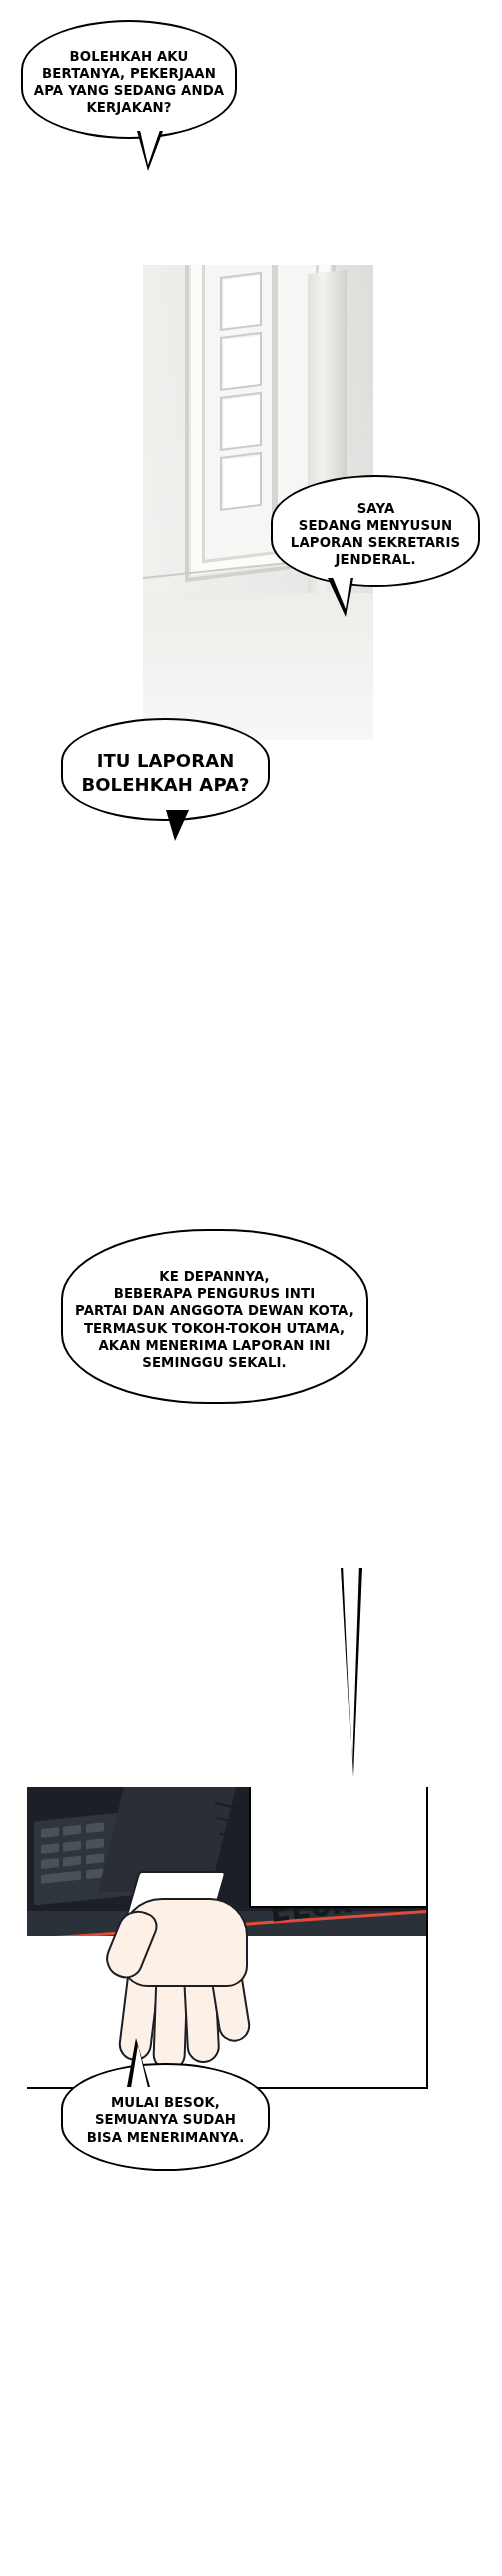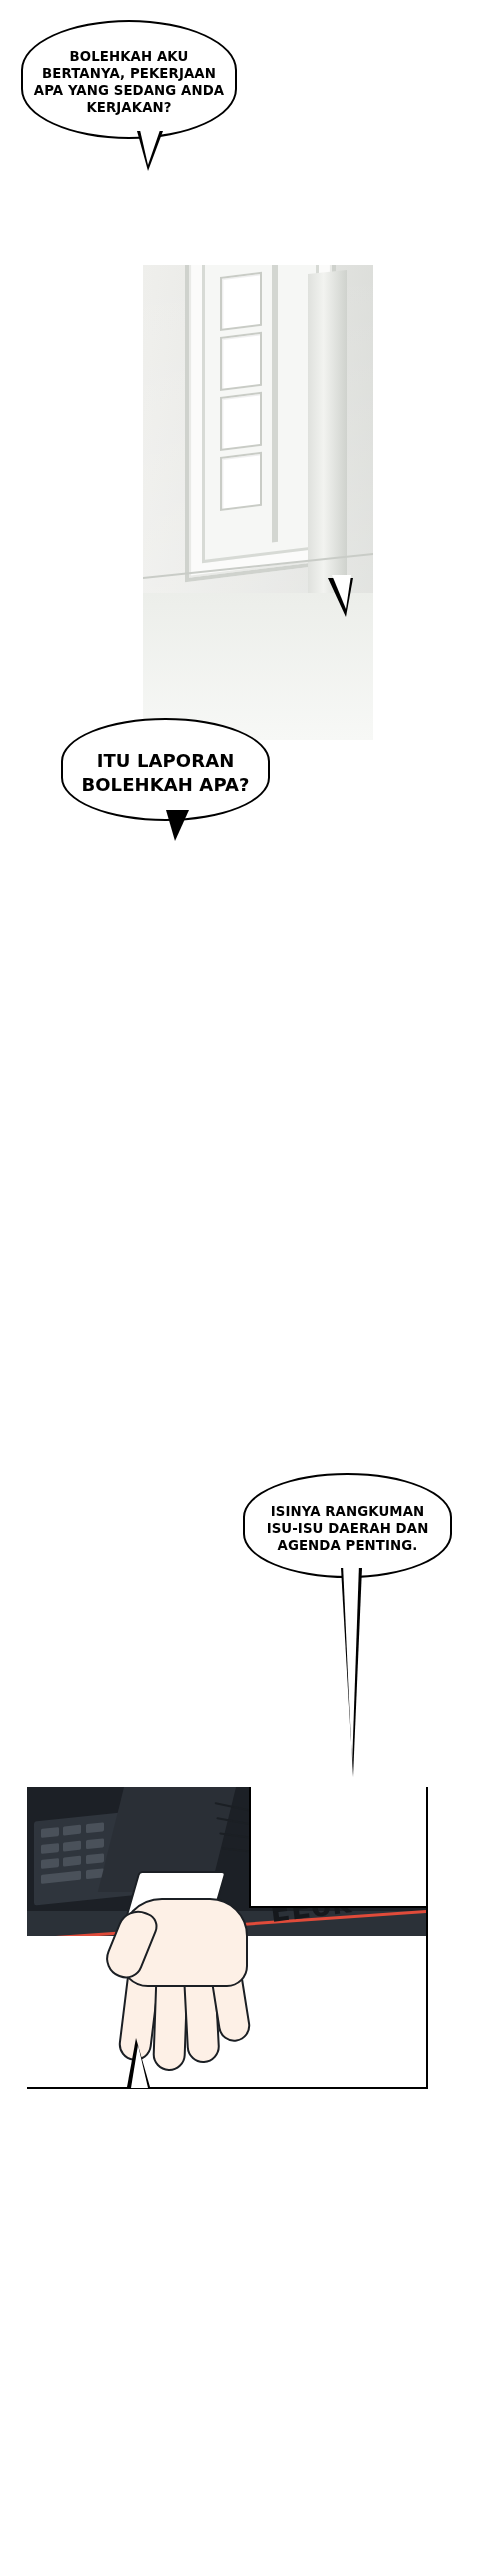--- a/index.html
+++ b/index.html
@@ -302,20 +302,26 @@
 
   <div class="bubble" id="b1" style="left:21px; top:19.5px; width:216px; height:119px;">
     <div class="txt" style="font-size:13.3px;">BOLEHKAH AKU
 BERTANYA, PEKERJAAN
 APA YANG SEDANG ANDA
 KERJAKAN?</div>
   </div>
   <div class="tail" style="left:137px; top:131px; border-left:11.2px solid transparent; border-right:15.4px solid transparent; border-top:40px solid #000;"></div>
   <div class="tail" style="left:140px; top:130px; border-left:8.4px solid transparent; border-right:12px solid transparent; border-top:35px solid #fff;"></div>
 
+  <div class="bubble" id="b2" style="left:271px; top:475px; width:209px; height:112px;">
+    <div class="txt" style="font-size:13.3px;">SAYA
+SEDANG MENYUSUN
+LAPORAN SEKRETARIS
+JENDERAL.</div>
+  </div>
   <div class="tail" style="left:328px; top:578px; border-left:18px solid transparent; border-right:7px solid transparent; border-top:39px solid #000;"></div>
   <div class="tail" style="left:332px; top:575px; border-left:14px solid transparent; border-right:5.6px solid transparent; border-top:34px solid #fff;"></div>
 
   <div class="bubble" id="b3" style="left:61px; top:718px; width:209px; height:103px;">
     <div class="txt" style="font-size:18px;">ITU LAPORAN
 BOLEHKAH APA?</div>
   </div>
   <div class="tail" style="left:166px; top:810px; border-left:9.8px solid transparent; border-right:14px solid transparent; border-top:31px solid #000;"></div>
 
   <div class="panel-art" id="scene2">
@@ -355,27 +361,35 @@
       <span style="top:18px; left:2.8px; transform: rotate(10deg);"></span>
       <span style="top:32px; left:5.6px; transform: rotate(8deg);"></span>
       <span style="top:46px; left:8.4px; transform: rotate(6deg);"></span>
     </div>
 
     <div class="sfx">EEok</div>
 
     <div class="inset"></div>
   </div>
 
-
-  <div class="bubble" id="b5" style="left:243px; top:1473px; width:209px; height:105px;">
-    <div class="txt" style="font-size:13.3px;">ISINYA RANGKUMAN
-ISU-ISU DAERAH DAN
-AGENDA PENTING.</div>
-  </div>
+  <div class="bubble" id="b4" style="left:61px; top:1229px; width:307px; height:175px; border-radius:48% / 40%;">
+    <div class="txt" style="font-size:13.3px;">KE DEPANNYA,
+BEBERAPA PENGURUS INTI
+PARTAI DAN ANGGOTA DEWAN KOTA,
+TERMASUK TOKOH-TOKOH UTAMA,
+AKAN MENERIMA LAPORAN INI
+SEMINGGU SEKALI.</div>
+  </div>
+
   <div class="tail" style="left:341px; top:1568px; border-left:12.6px solid transparent; border-right:9.8px solid transparent; border-top:209px solid #000;"></div>
   <div class="tail" style="left:343px; top:1564px; border-left:9px solid transparent; border-right:7px solid transparent; border-top:202px solid #fff;"></div>
 
+  <div class="bubble" id="b6" style="left:61px; top:2063px; width:209px; height:108px;">
+    <div class="txt" style="font-size:13.3px;">MULAI BESOK,
+SEMUANYA SUDAH
+BISA MENERIMANYA.</div>
+  </div>
   <div class="tail" style="left:127px; top:2038px; border-left:9.8px solid transparent; border-right:14px solid transparent; border-bottom:49px solid #000;"></div>
   <div class="tail" style="left:131px; top:2045px; border-left:7px solid transparent; border-right:10.5px solid transparent; border-bottom:43px solid #fff;"></div>
 
 
 </div>
 
 
 </body></html>

